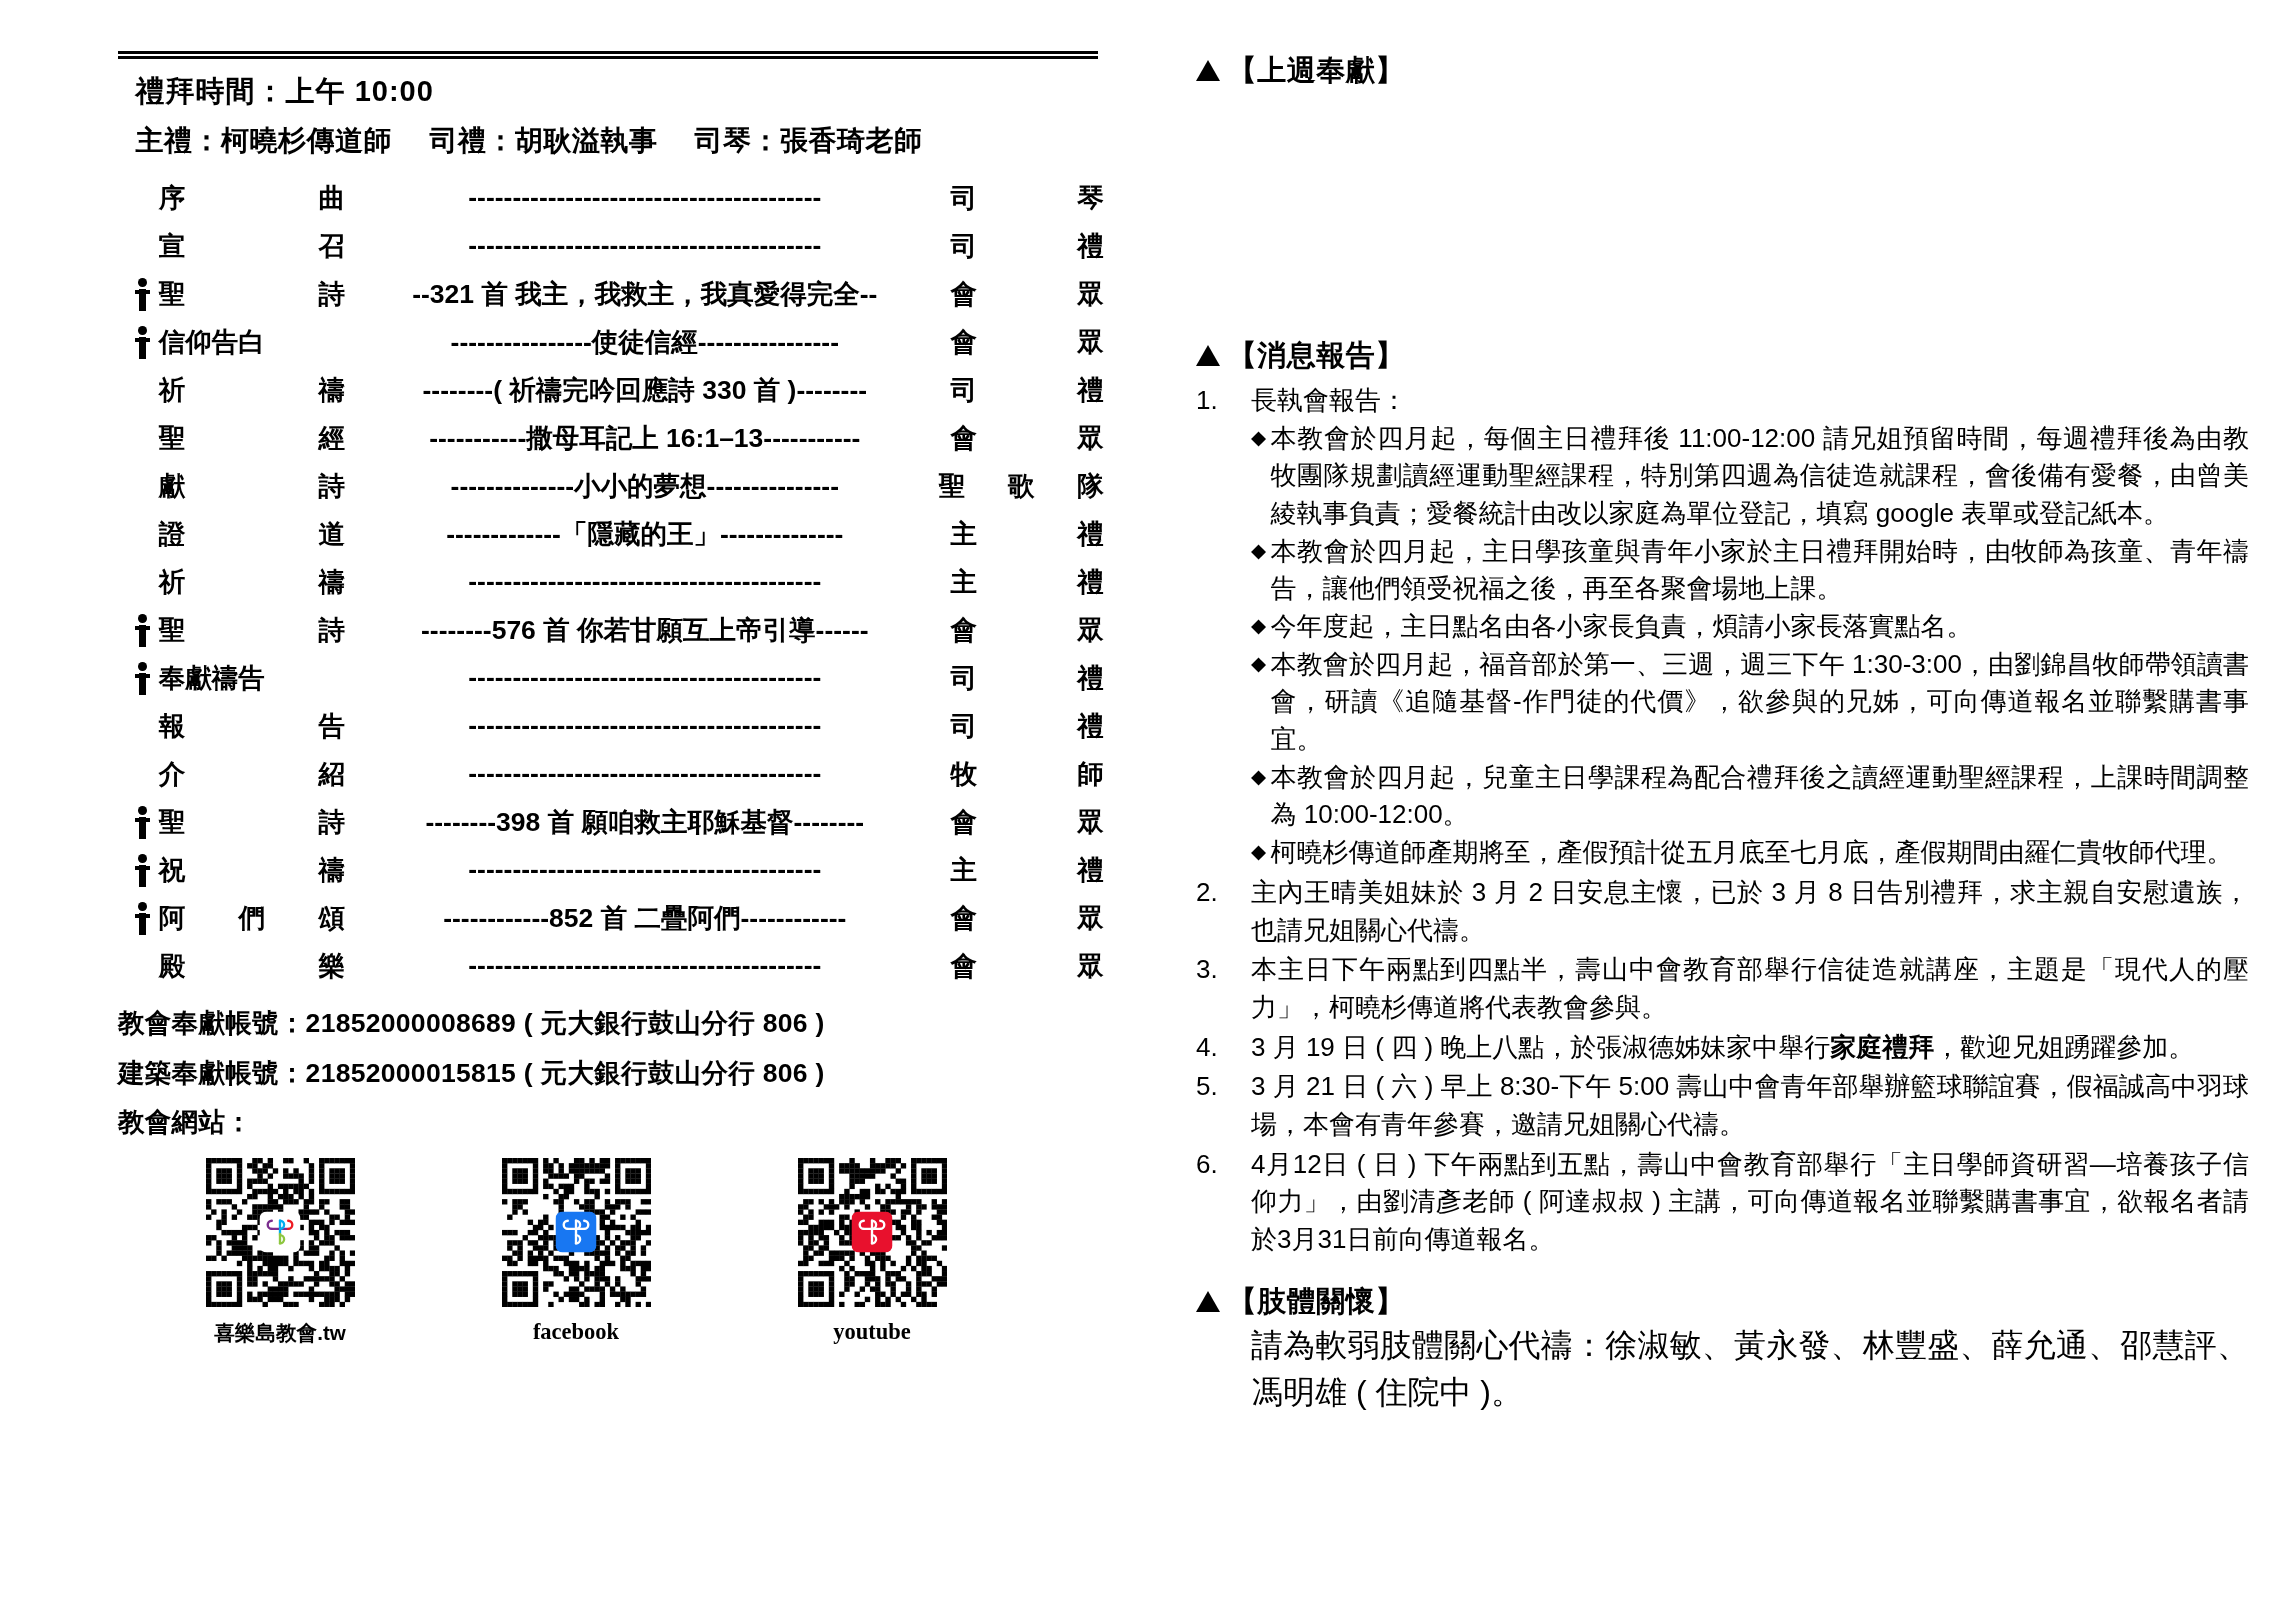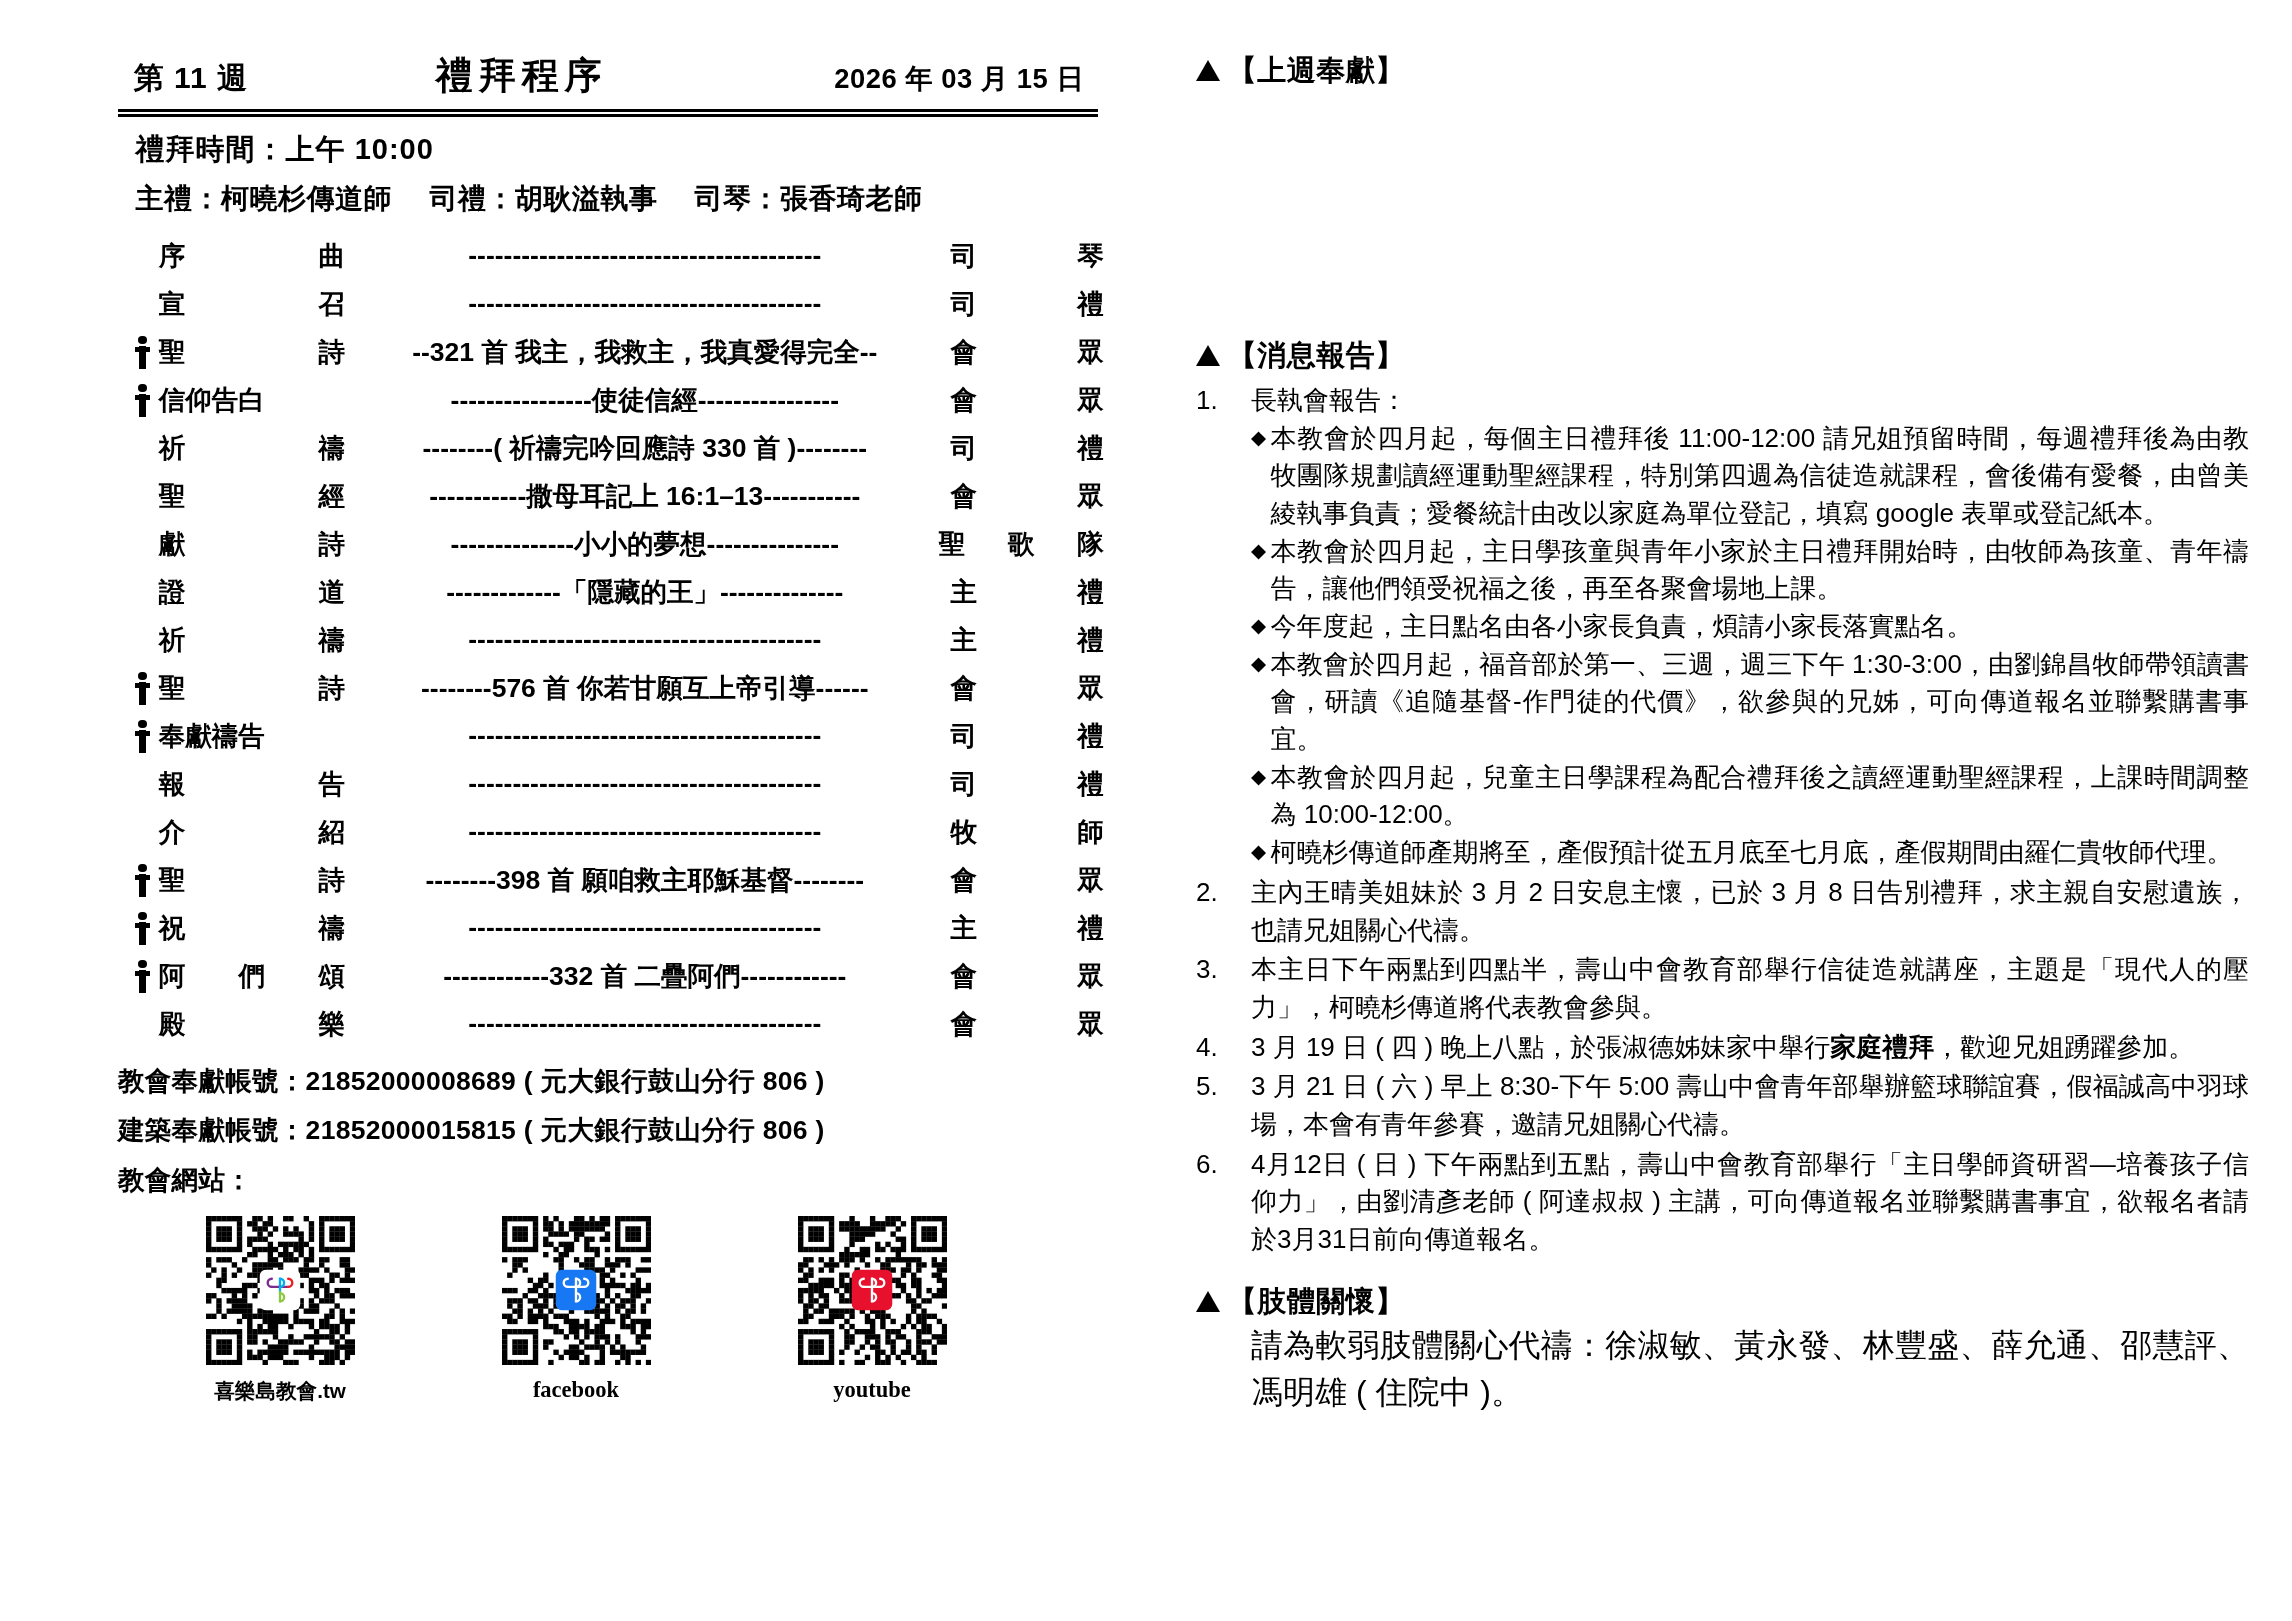--- a/index.html
+++ b/index.html
@@ -88,25 +88,20 @@
   b.strong { font-weight: bold; }
   .sec-gap { height: 21.6px; }
 </style>
 </head>
 <body>
 
 <div class="page">
 
   <div class="left-col">
 
-    <div class="bulletin-header">
-      <span class="week">第 11 週</span>
-      <span class="title">禮拜程序</span>
-      <span class="date">2026 年 03 月 15 日</span>
-    </div>
 
     <div class="double-rule"></div>
 
     <div class="service-time">禮拜時間：上午 10:00</div>
 
     <div class="leaders">
       <span class="lead-item l1">主禮：柯曉杉傳道師</span>
       <span class="lead-item l2">司禮：胡耿溢執事</span>
       <span class="lead-item l3">司琴：張香琦老師</span>
     </div>
@@ -391,21 +386,21 @@
           <tr>
             <td class="c-stand"><span class="stand-icon"><span class="head"></span><span class="arm"></span><span class="body"></span></span></td>
             <td class="c-name">
               <span class="name-spread">
                 <span>阿</span>
                 <span>們</span>
                 <span>頌</span>
               </span>
             </td>
             <td class="c-desc">
-              <span class="desc-inner">------------332 首 二疊阿們------------</span>
+              <span class="desc-inner">------------852 首 二疊阿們------------</span>
             </td>
             <td class="c-who">
               <span class="who-spread">
                 <span>會</span>
                 <span>眾</span>
               </span>
             </td>
           </tr>
           <tr>
             <td class="c-stand"></td>

